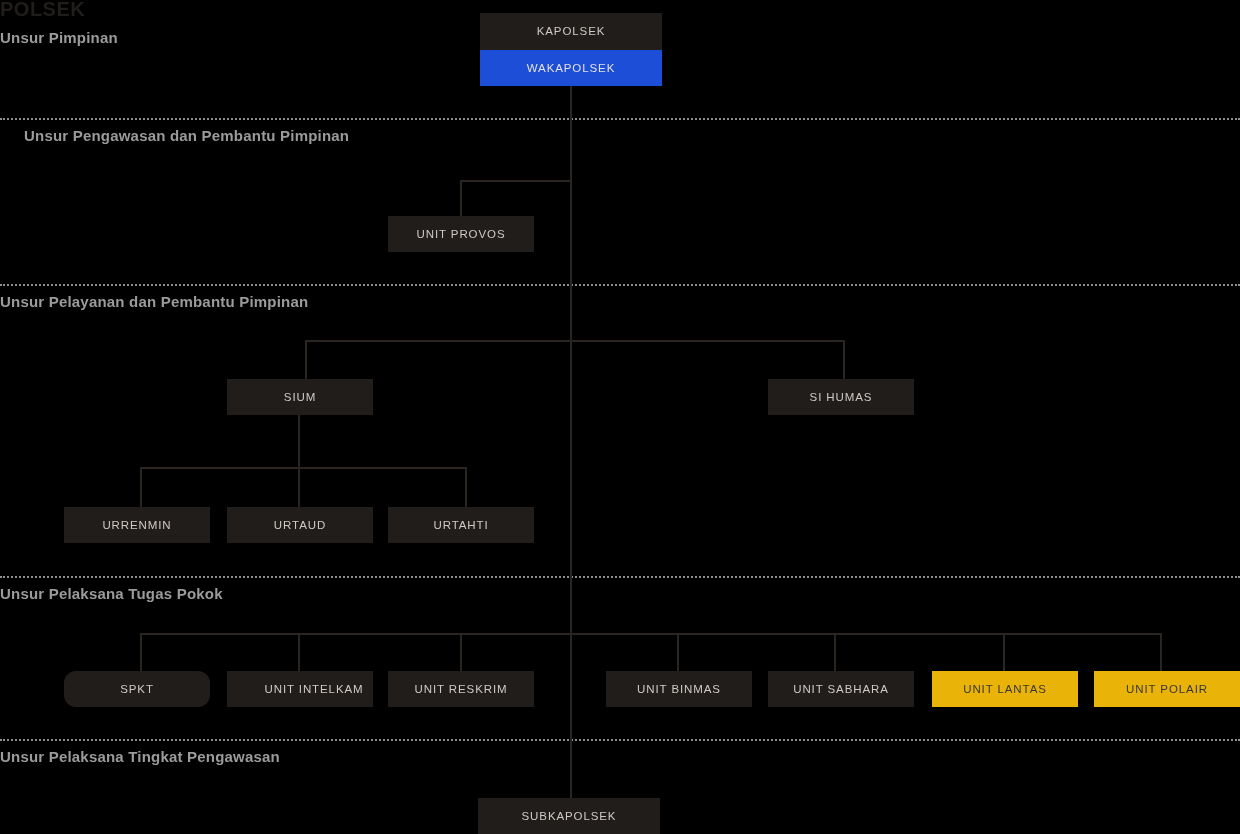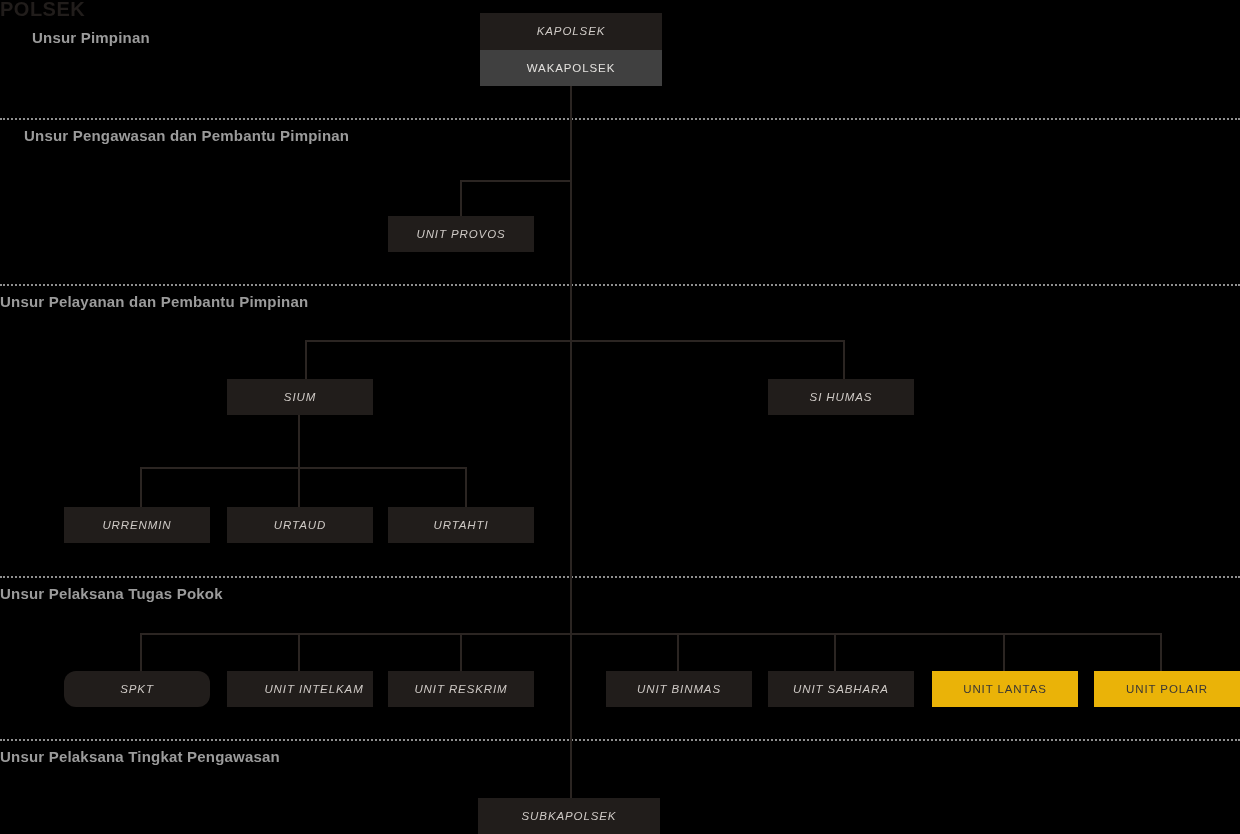--- a/index.html
+++ b/index.html
@@ -70,39 +70,38 @@
     justify-content: center;
     font-size: 11.5px;
     letter-spacing: 0.9px;
     box-sizing: border-box;
     text-align: center;
     line-height: 1.1;
   }
   .node.dark {
     background: #211d1b;
     color: #cfcac6;
-    font-style: italic;
   }
   .node.mid {
-    background: #404040;
+    background: #1d4ed8;
     color: #e3e1de;
   }
   .node.light {
     background: #eab308;
     color: #3a3735;
   }
 </style>
 </head>
 <body>
 
 <div id="chart-root">
 
   <div class="chart-title" style="left:0px; top:-2px;">POLSEK</div>
 
-  <div class="section-label" style="left:0px; top:29px;padding-left:32px;">Unsur Pimpinan</div>
+  <div class="section-label" style="left:0px; top:29px;">Unsur Pimpinan</div>
   <div class="section-label" style="left:0px; top:127px;padding-left:24px;">Unsur Pengawasan dan Pembantu Pimpinan</div>
   <div class="section-label" style="left:0px; top:293px;">Unsur Pelayanan dan Pembantu Pimpinan</div>
   <div class="section-label" style="left:0px; top:585px;">Unsur Pelaksana Tugas Pokok</div>
   <div class="section-label" style="left:0px; top:748px;">Unsur Pelaksana Tingkat Pengawasan</div>
 
   <div class="divider" style="top:118px;"></div>
   <div class="divider" style="top:284px;"></div>
   <div class="divider" style="top:576px;"></div>
   <div class="divider" style="top:739px;"></div>
 

